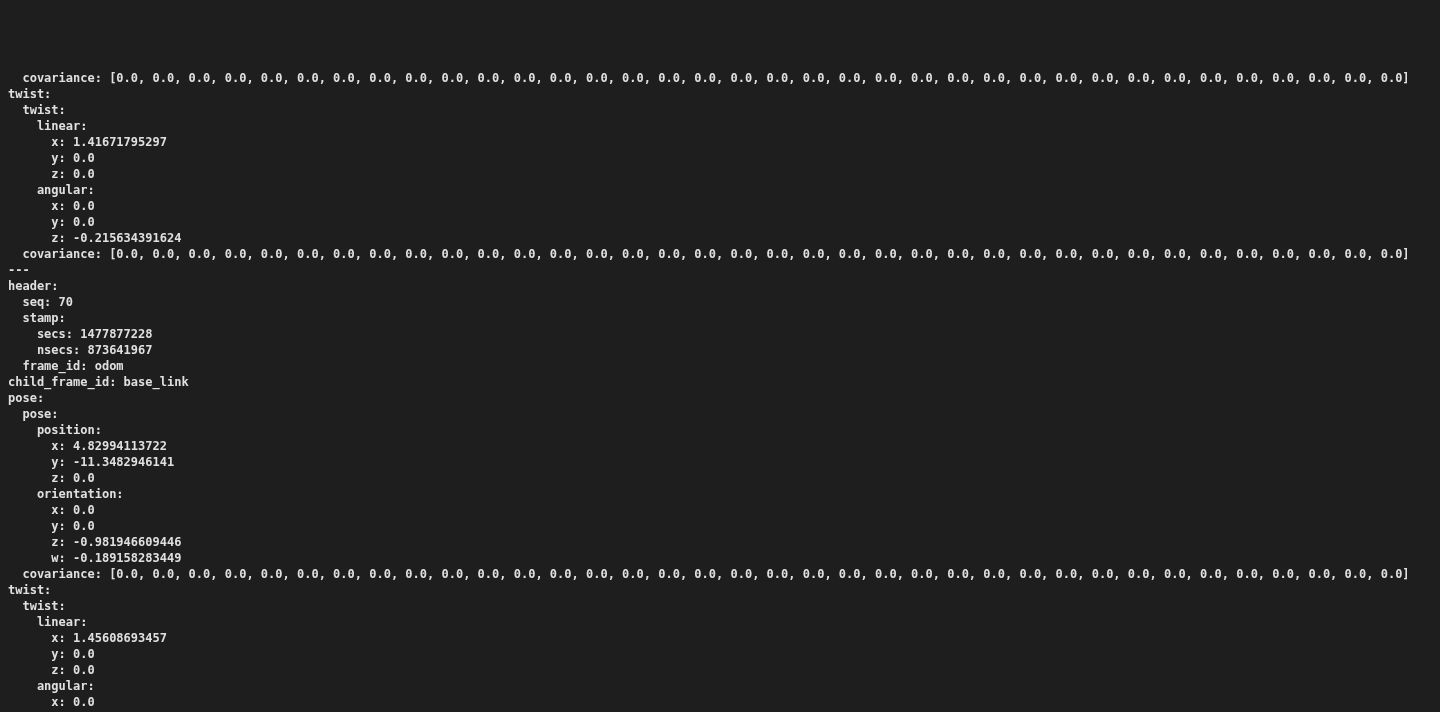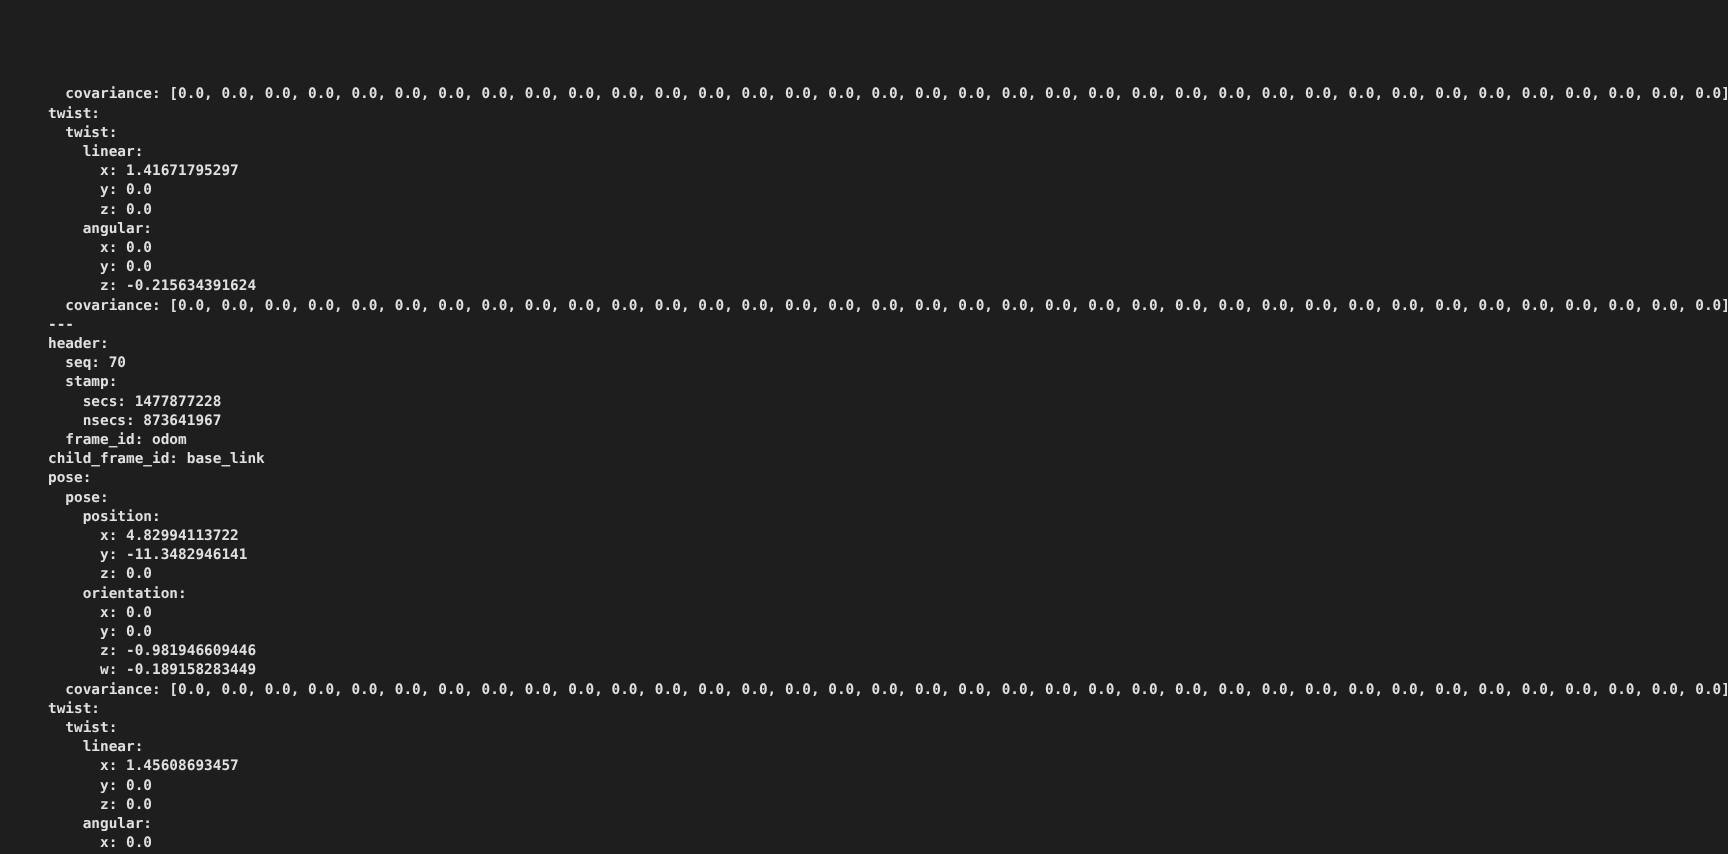--- a/index.html
+++ b/index.html
@@ -15,21 +15,20 @@
       line-height: 16px;
       white-space: pre;
       padding: 6px 8px;
       width: 1440px;
       height: 712px;
       overflow: hidden;
       font-weight: bold;
     }
     .line {
       display: block;
-      margin-left: 32px;
     }
   </style>
 </head>
 <body>
 
 
 
 <div><span class="line">  covariance: [0.0, 0.0, 0.0, 0.0, 0.0, 0.0, 0.0, 0.0, 0.0, 0.0, 0.0, 0.0, 0.0, 0.0, 0.0, 0.0, 0.0, 0.0, 0.0, 0.0, 0.0, 0.0, 0.0, 0.0, 0.0, 0.0, 0.0, 0.0, 0.0, 0.0, 0.0, 0.0, 0.0, 0.0, 0.0, 0.0]</span><span class="line">twist: </span><span class="line">  twist: </span><span class="line">    linear: </span><span class="line">      x: 1.41671795297</span><span class="line">      y: 0.0</span><span class="line">      z: 0.0</span><span class="line">    angular: </span><span class="line">      x: 0.0</span><span class="line">      y: 0.0</span><span class="line">      z: -0.215634391624</span><span class="line">  covariance: [0.0, 0.0, 0.0, 0.0, 0.0, 0.0, 0.0, 0.0, 0.0, 0.0, 0.0, 0.0, 0.0, 0.0, 0.0, 0.0, 0.0, 0.0, 0.0, 0.0, 0.0, 0.0, 0.0, 0.0, 0.0, 0.0, 0.0, 0.0, 0.0, 0.0, 0.0, 0.0, 0.0, 0.0, 0.0, 0.0]</span><span class="line">---</span><span class="line">header: </span><span class="line">  seq: 70</span><span class="line">  stamp: </span><span class="line">    secs: 1477877228</span><span class="line">    nsecs: 873641967</span><span class="line">  frame_id: odom</span><span class="line">child_frame_id: base_link</span><span class="line">pose: </span><span class="line">  pose: </span><span class="line">    position: </span><span class="line">      x: 4.82994113722</span><span class="line">      y: -11.3482946141</span><span class="line">      z: 0.0</span><span class="line">    orientation: </span><span class="line">      x: 0.0</span><span class="line">      y: 0.0</span><span class="line">      z: -0.981946609446</span><span class="line">      w: -0.189158283449</span><span class="line">  covariance: [0.0, 0.0, 0.0, 0.0, 0.0, 0.0, 0.0, 0.0, 0.0, 0.0, 0.0, 0.0, 0.0, 0.0, 0.0, 0.0, 0.0, 0.0, 0.0, 0.0, 0.0, 0.0, 0.0, 0.0, 0.0, 0.0, 0.0, 0.0, 0.0, 0.0, 0.0, 0.0, 0.0, 0.0, 0.0, 0.0]</span><span class="line">twist: </span><span class="line">  twist: </span><span class="line">    linear: </span><span class="line">      x: 1.45608693457</span><span class="line">      y: 0.0</span><span class="line">      z: 0.0</span><span class="line">    angular: </span><span class="line">      x: 0.0</span><span class="line">      y: 0.0</span></div>
 
 

